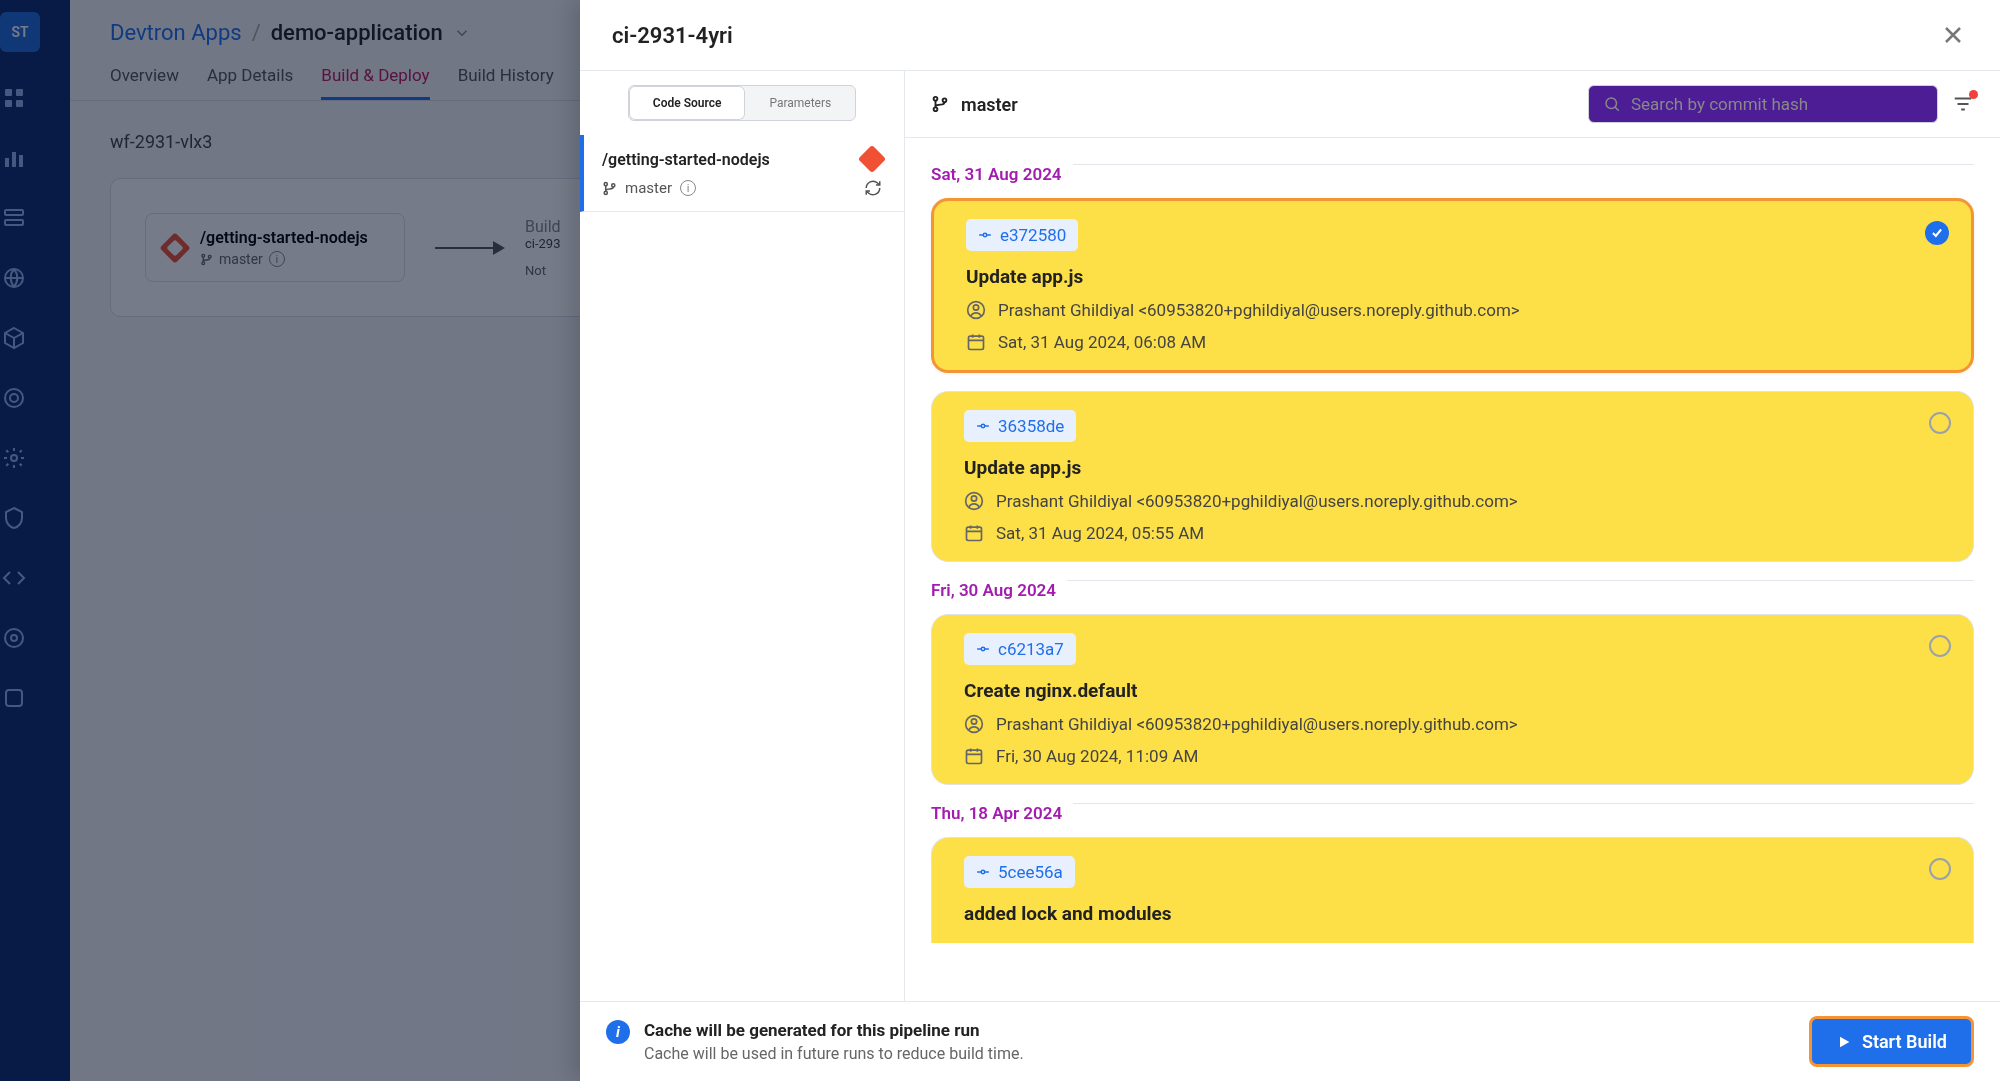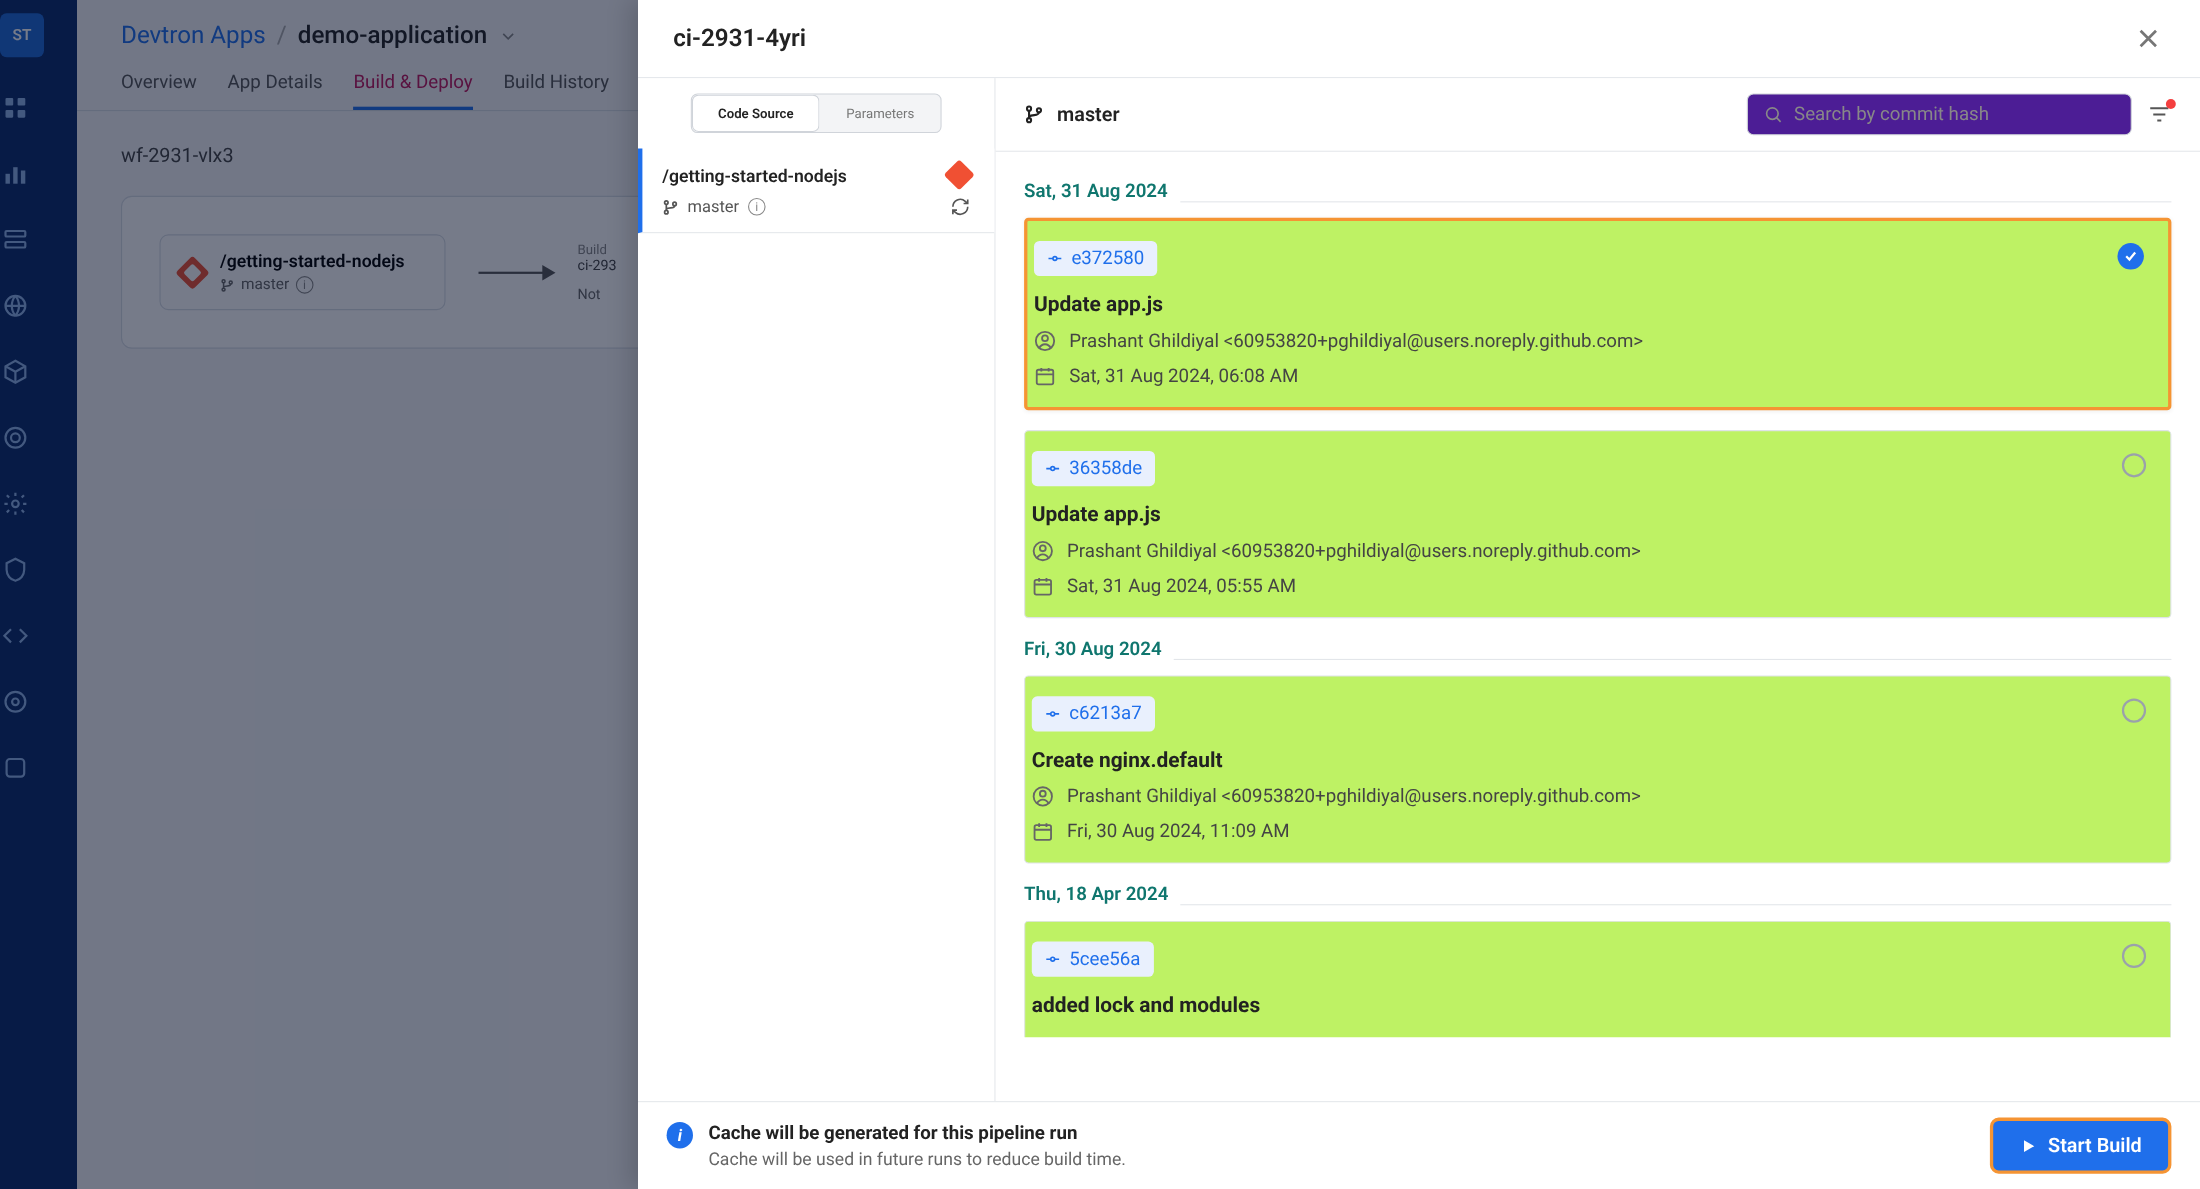--- a/index.html
+++ b/index.html
@@ -23,21 +23,21 @@
 
   .bg-workspace { padding:30px 40px; }
   .wf-title { color:#444; font-size:18px; margin-bottom:26px; }
   .wf-card-wrap { display:flex; align-items:center; gap:30px; border:1px solid #d8dde5; border-radius:10px; padding:34px; width:560px; background:#fff; }
   .src-card { border:1px solid #d8dde5; border-radius:8px; padding:14px 18px; display:flex; gap:14px; align-items:center; background:#fff; width:260px; }
   .git-diamond { width:22px; height:22px; background:#f05033; transform:rotate(45deg); border-radius:3px; position:relative; }
   .git-diamond::after { content:''; position:absolute; inset:5px; background:#fff; border-radius:2px; }
   .arrow-line { width:60px; height:2px; background:#555; position:relative; }
   .arrow-line::after { content:''; position:absolute; right:-10px; top:-6px; border-left:12px solid #555; border-top:7px solid transparent; border-bottom:7px solid transparent; }
   .ci-card { width:80px; font-size:13px; color:#444; }
-  .ci-card .ci-label-small { font-size:12px; color:#888; }
+  .ci-card .ci-label-small { font-size:16px; color:#888; }
   .ci-card .not { margin-top:12px; color:#666; }
 
   
   .drawer { position:absolute; top:0; bottom:0; right:0; width:1420px; background:#fff; z-index:10; display:flex; flex-direction:column; box-shadow:-8px 0 20px rgba(0,0,0,0.15); }
   .drawer-header { display:flex; align-items:center; justify-content:space-between; padding:20px 32px; border-bottom:1px solid #e5e8ec;gap:11px; }
   .drawer-title { font-size:22px; font-weight:600; color:#222; }
   .close-x { width:30px; height:30px; color:#777; cursor:pointer; display:flex; align-items:center; justify-content:center; }
 
   .drawer-body { flex:1; display:flex; min-height:0; }
 
@@ -59,24 +59,24 @@
 
   .right-pane { flex:1; display:flex; flex-direction:column; min-width:0; }
   .rp-toolbar { display:flex; align-items:center; justify-content:space-between; padding:14px 26px; border-bottom:1px solid #e5e8ec; }
   .rp-branch { display:flex; align-items:center; gap:12px; font-size:18px; font-weight:600; color:#222; }
   .rp-tools { display:flex; align-items:center; gap:14px; }
   .search-box { display:flex; align-items:center; gap:10px; border:1px solid #d0d4da; border-radius:6px; padding:8px 14px; width:350px; color:#888; font-size:17px; background:#4c1d95; }
   .filter-ic { width:22px; height:22px; position:relative; color:#555; }
   .filter-dot { position:absolute; top:-3px; right:-4px; width:9px; height:9px; background:#f43f3f; border-radius:50%; }
 
   .commits-scroll { flex:1; overflow:auto; padding:8px 26px 20px; }
-  .date-divider { display:flex; align-items:flex-end; gap:11px; margin:18px 0 14px; color:#0f766e; font-size:17px; font-weight:600; }
+  .date-divider { display:flex; align-items:flex-start; gap:11px; margin:18px 0 14px; color:#a21caf; font-size:17px; font-weight:600; }
   .date-divider .line { flex:1; height:1px; background:#e3e6ea; }
 
-  .commit-card { border:1px solid #dfe3e8; border-radius:4px; padding:18px 6px; margin-bottom:18px; position:relative; background:#bef264; }
+  .commit-card { border:1px solid #dfe3e8; border-radius:17px; padding:18px 32px; margin-bottom:18px; position:relative; background:#fde047; }
   .commit-card.selected { border:3px solid #f59433; box-shadow:0 1px 4px rgba(0,0,0,0.06); }
   .hash-chip { display:inline-flex; align-items:center; gap:8px; background:#e9f0fd; color:#1f6feb; font-size:17px; padding:6px 12px; border-radius:5px; font-family:monospace; }
   .commit-title { margin-top:14px; font-size:19px; font-weight:700; color:#222; }
   .commit-meta { display:flex; align-items:center; gap:12px; margin-top:12px; color:#444; font-size:17px; }
   .meta-ic { width:20px; height:20px; color:#666; flex-shrink:0; }
   .radio-hollow { position:absolute; top:20px; right:22px; width:22px; height:22px; border:2px solid #9aa1ab; border-radius:50%; }
   .radio-check { position:absolute; top:20px; right:22px; width:24px; height:24px; background:#1f6feb; border-radius:50%; display:flex; align-items:center; justify-content:center; }
 
   .drawer-footer { border-top:1px solid #e5e8ec; padding:14px 26px; display:flex; align-items:center; justify-content:space-between; }
   .footer-msg { display:flex; align-items:flex-start; gap:14px; }

